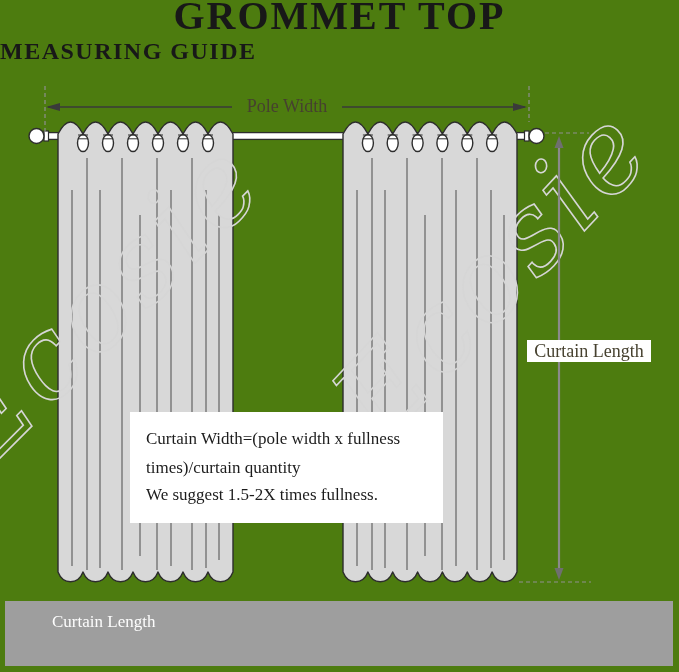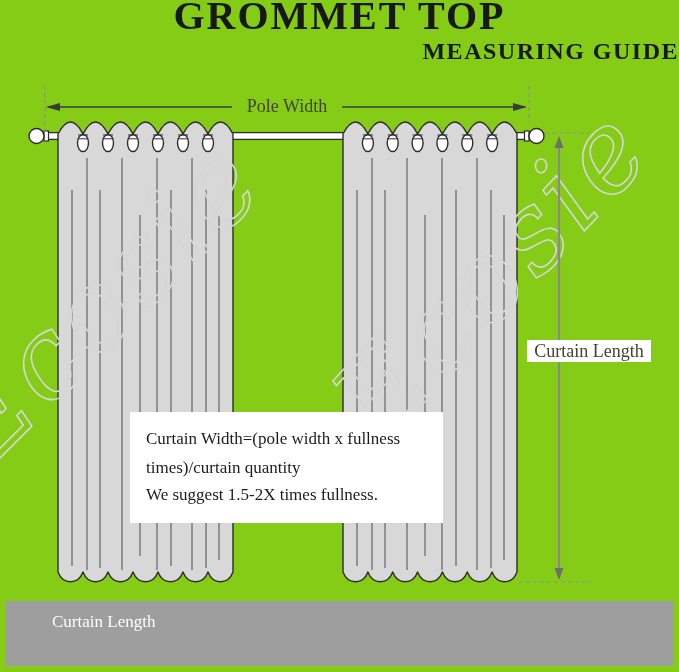--- a/index.html
+++ b/index.html
@@ -15,34 +15,34 @@
     --footer_bg:#9e9e9e;
     --footer_text:#fdfdfd;
     --watermark:#d6d6d6;
     --box_text:#1c1c1c;
   }
   html,body{margin:0;padding:0;}
   body{background:#ffffff;font-family:"Liberation Serif", serif;}
   .page{
     position:relative;
     width:679px;height:672px;
-    background:#84cc16;
+    background:#4d7c0f;
     overflow:hidden;
   }
   .title{
     position:absolute;top:-6px;left:0;width:100%;
     text-align:center;
     font-size:40px;font-weight:bold;letter-spacing:2px;
     color:var(--title_text);
     line-height:44px;
     z-index:2;
   }
   .subtitle{
     position:absolute;top:38px;left:0;width:100%;
-    text-align:right;
+    text-align:left;
     font-size:24px;font-weight:bold;letter-spacing:1.5px;
     color:var(--title_text);
     line-height:26px;
     z-index:2;
   }
   svg.diagram{
     position:absolute;left:0;top:0;
     z-index:1;
   }
   .svg-label{

